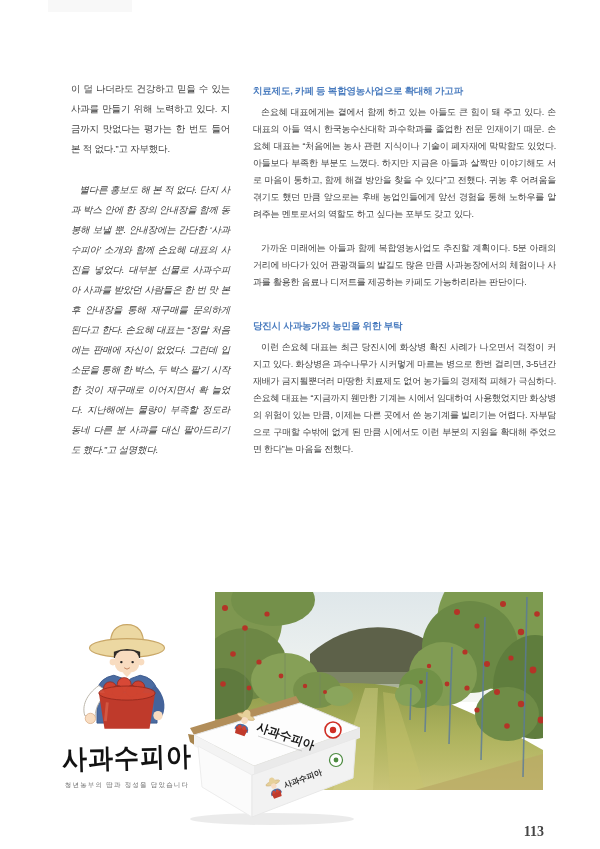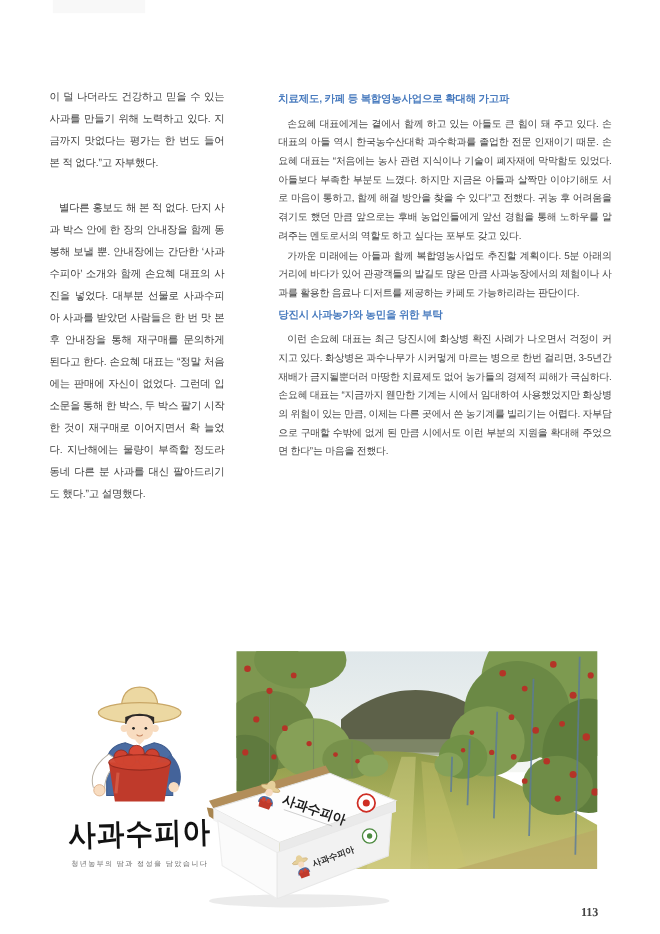--- a/index.html
+++ b/index.html
@@ -1,51 +1,51 @@
 <!DOCTYPE html>
 <html><head>
 <meta charset="utf-8">
 <style>
   html,body{margin:0;padding:0;}
   body{width:600px;height:849px;background:#ffffff;position:relative;overflow:hidden;
        font-family:"Liberation Sans",sans-serif;}
   .page{position:absolute;inset:0;background:#ffffff;}
   .header-remnant{position:absolute;left:48px;top:0;width:84px;height:12px;background:#f8f8f8;}
   
-  .col-left{position:absolute;left:45px;top:79px;width:159px;color:#3e3e3e;
+  .col-left{position:absolute;left:71px;top:79px;width:159px;color:#3e3e3e;
             font-size:9.5px;line-height:20px;letter-spacing:-0.2px;
             text-align:justify;word-break:break-all;}
   .col-left p{margin:0;}
-  .col-left p + p{margin-top:21px;}
+  .col-left p + p{margin-top:21px;font-style:italic;}
   .col-left p.indent{text-indent:0.9em;}
   
   .col-right{position:absolute;left:253px;top:84px;width:303px;color:#3e3e3e;
              font-size:9px;line-height:17px;letter-spacing:-0.2px;
              text-align:justify;word-break:break-all;}
   .col-right h3{margin:0;font-size:9.5px;font-weight:bold;color:#4a7cbf;
                 letter-spacing:-0.2px;line-height:13px;}
-  .col-right h3.second{margin-top:5px;}
+  .col-right h3.second{margin-top:28px;}
   .col-right p{margin:7px 0 0;text-indent:0.9em;}
-  .col-right p.gap{margin-top:1px;}
+  .col-right p.gap{margin-top:17px;}
   .col-right p.biggap{margin-top:30px;}
   
   .photo{position:absolute;left:215px;top:592px;width:328px;height:198px;z-index:1;}
   .photo svg{display:block;width:100%;height:100%;}
   
   .logo{position:absolute;left:52px;top:618px;width:150px;z-index:2;}
   .logo .farmer{display:block;margin:0 auto;width:120px;height:122px;}
   .brand-name{margin-top:1px;text-align:center;font-size:25px;font-weight:bold;color:#121212;
               letter-spacing:1px;transform:rotate(-1.5deg) scaleY(1.08);font-family:"DejaVu Sans",sans-serif;}
   .brand-tagline{margin-top:7px;text-align:center;font-size:6.5px;letter-spacing:1.2px;color:#6b6b6b;}
   
   .box{position:absolute;left:184px;top:686px;width:182px;height:142px;z-index:3;}
   .box svg{display:block;width:100%;height:100%;}
   
   .page-number{position:absolute;left:500px;top:824px;width:44px;text-align:right;
-               font-family:"Liberation Serif",serif;font-weight:bold;font-size:11px;color:#454545;}
+               font-family:"Liberation Serif",serif;font-weight:bold;font-size:14px;color:#454545;}
 </style>
 </head>
 <body>
 
 <div class="page">
 
   <div class="header-remnant"></div>
 
   <div class="col-left">
     <p>이 덜 나더라도 건강하고 믿을 수 있는 사과를 만들기 위해 노력하고 있다. 지금까지 맛없다는 평가는 한 번도 들어본 적 없다.”고 자부했다.</p>

